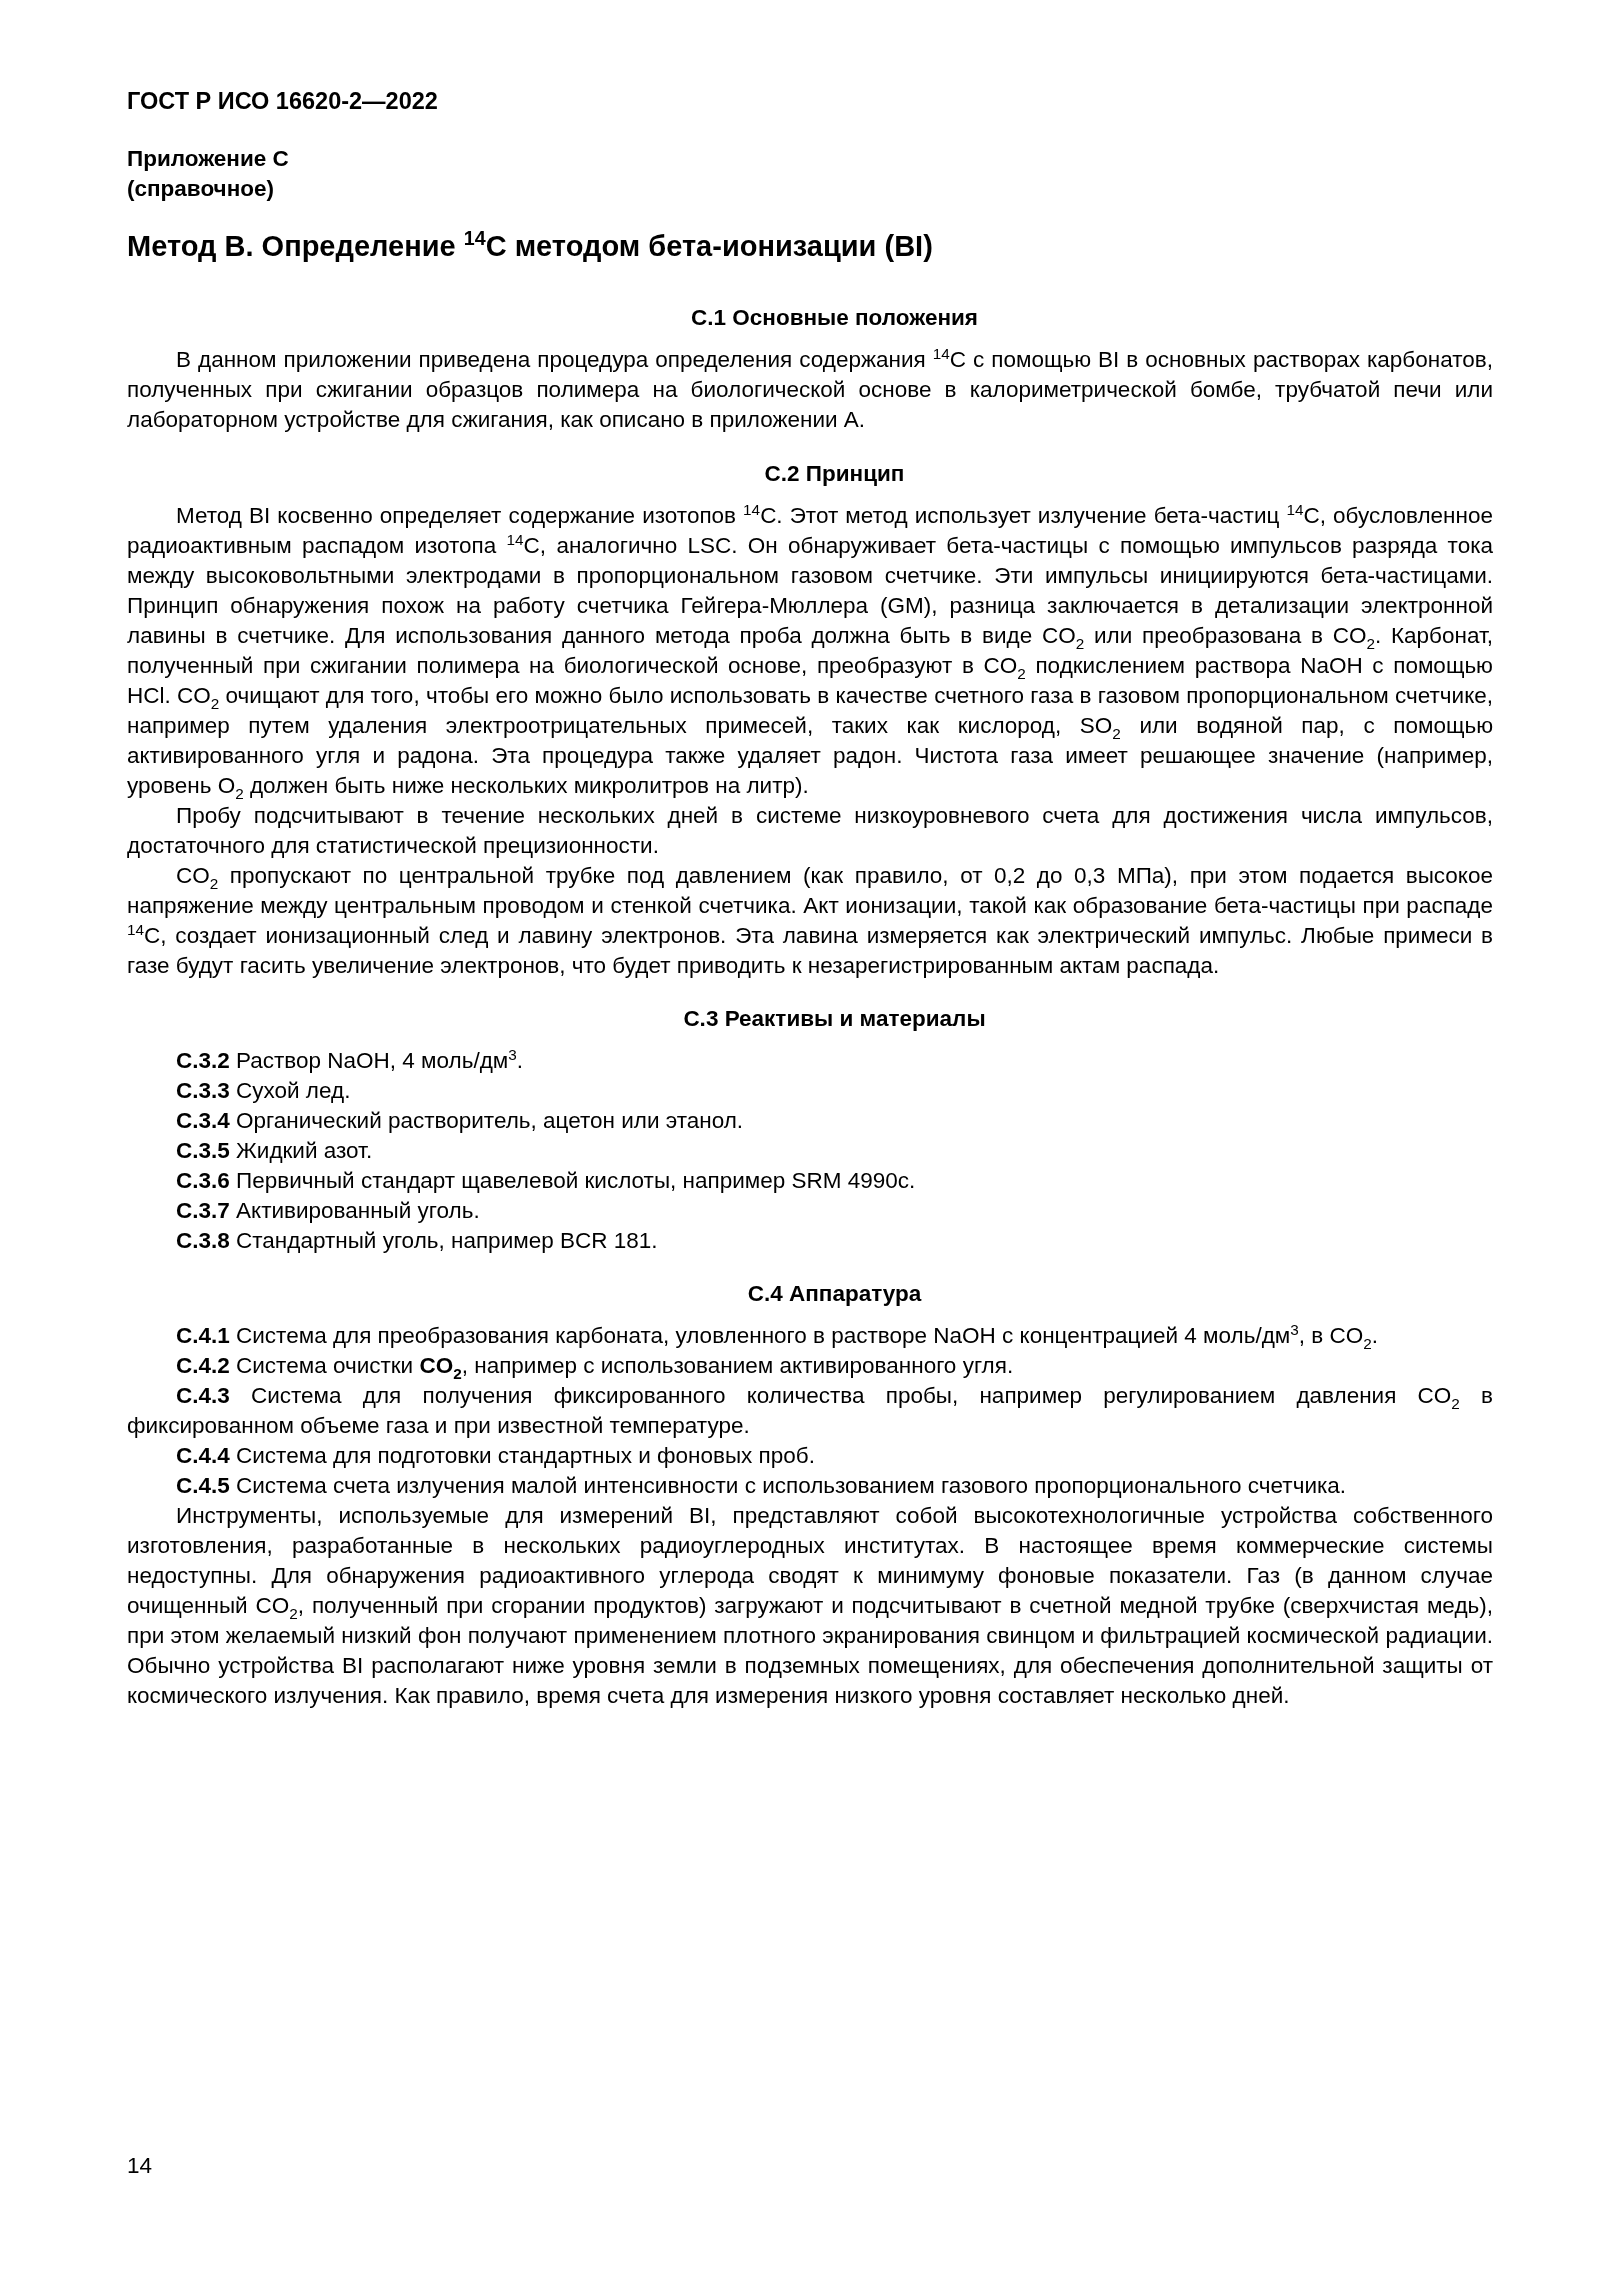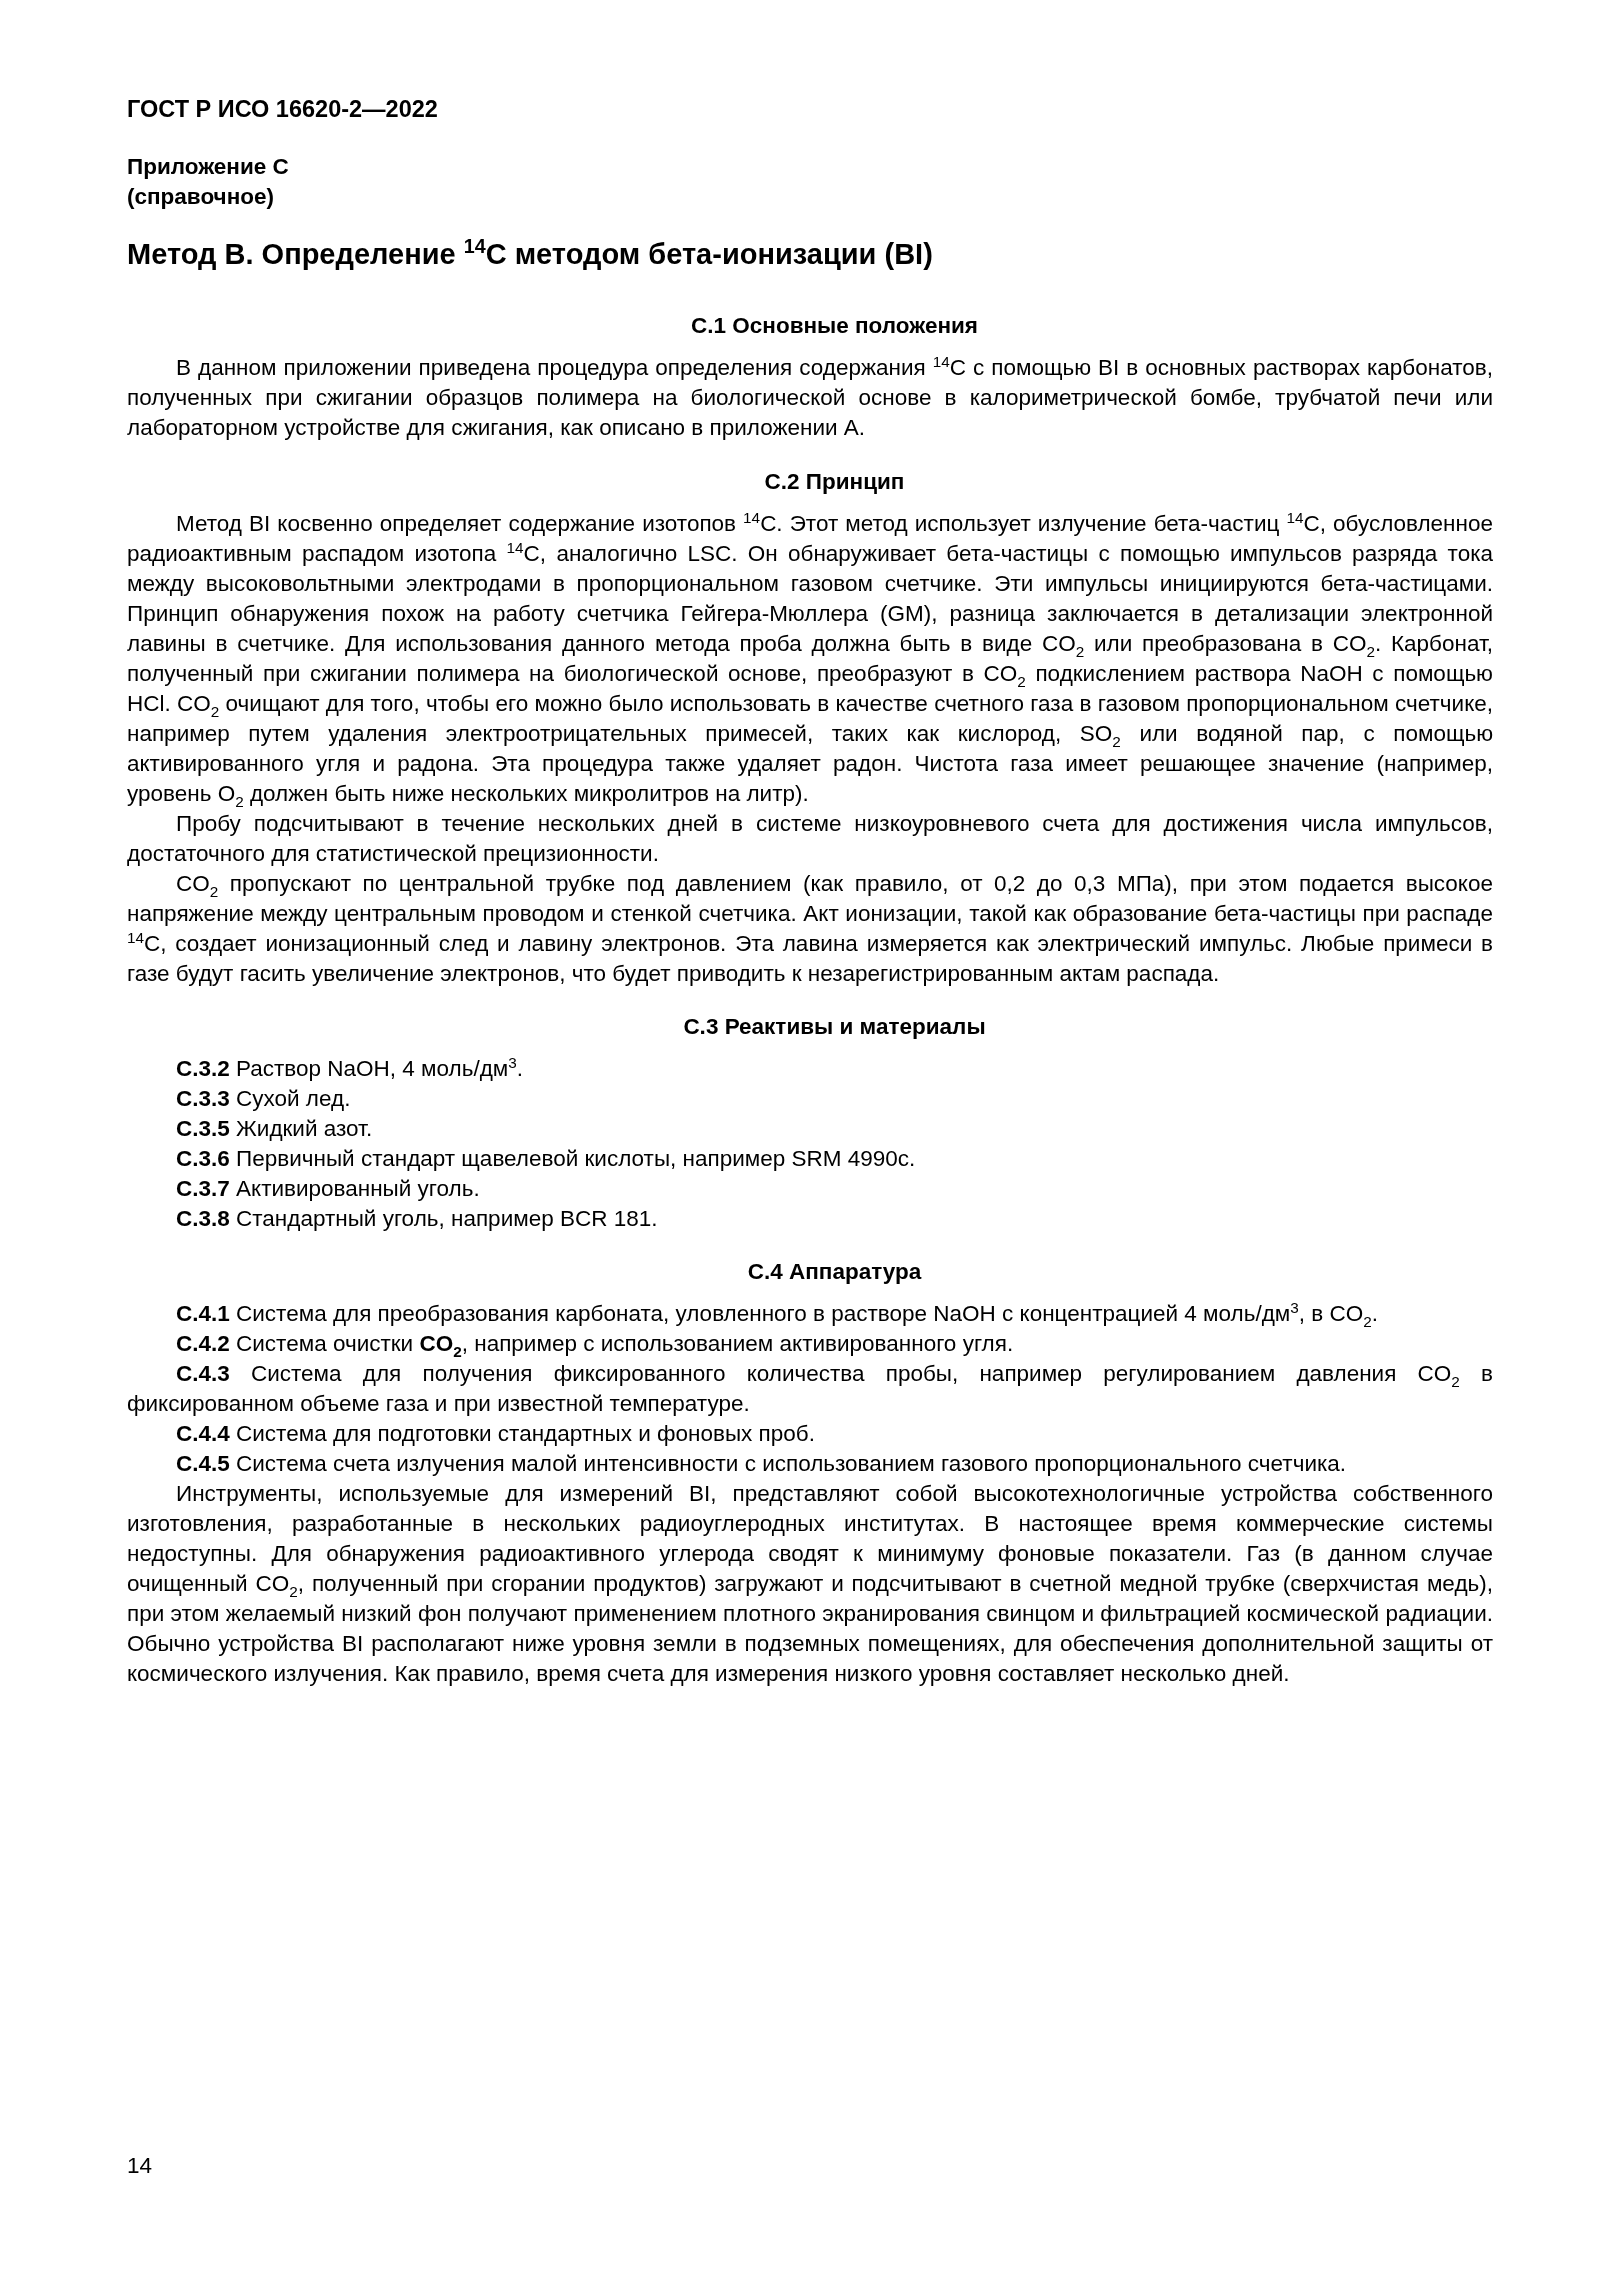--- a/index.html
+++ b/index.html
@@ -10,21 +10,21 @@
     color: #000;
   }
   .page {
     position: relative;
     width: 1621px; height: 2293px;
     background: #ffffff;
     overflow: hidden;
   }
   .content {
     position: absolute;
-    left: 127px; top: 96px;
+    left: 127px; top: 88px;
     width: 1366px;
   }
   .doc-header {
     font-weight: bold;
     font-size: 23.5px;
     line-height: 27.4px;
     margin-bottom: 29px;
     text-align: left;
   }
   .appendix-line {
@@ -81,20 +81,21 @@
     <div class="body-text">
         <p class="heading"><b>С.1 Основные положения</b></p>
         <p>В данном приложении приведена процедура определения содержания <sup>14</sup>C с помощью BI в основных растворах карбонатов, полученных при сжигании образцов полимера на биологической основе в калориметрической бомбе, трубчатой печи или лабораторном устройстве для сжигания, как описано в приложении А.</p>
         <p class="heading"><b>С.2 Принцип</b></p>
         <p>Метод BI косвенно определяет содержание изотопов <sup>14</sup>C. Этот метод использует излучение бета-частиц <sup>14</sup>C, обусловленное радиоактивным распадом изотопа <sup>14</sup>C, аналогично LSC. Он обнаруживает бета-частицы с помощью импульсов разряда тока между высоковольтными электродами в пропорциональном газовом счетчике. Эти импульсы инициируются бета-частицами. Принцип обнаружения похож на работу счетчика Гейгера-Мюллера (GM), разница заключается в детализации электронной лавины в счетчике. Для использования данного метода проба должна быть в виде CO<sub>2</sub> или преобразована в CO<sub>2</sub>. Карбонат, полученный при сжигании полимера на биологической основе, преобразуют в CO<sub>2</sub> подкислением раствора NaOH с помощью HCl. CO<sub>2</sub> очищают для того, чтобы его можно было использовать в качестве счетного газа в газовом пропорциональном счетчике, например путем удаления электроотрицательных примесей, таких как кислород, SO<sub>2</sub> или водяной пар, с помощью активированного угля и радона. Эта процедура также удаляет радон. Чистота газа имеет решающее значение (например, уровень O<sub>2</sub> должен быть ниже нескольких микролитров на литр).</p>
         <p>Пробу подсчитывают в течение нескольких дней в системе низкоуровневого счета для достижения числа импульсов, достаточного для статистической прецизионности.</p>
         <p>CO<sub>2</sub> пропускают по центральной трубке под давлением (как правило, от 0,2 до 0,3 МПа), при этом подается высокое напряжение между центральным проводом и стенкой счетчика. Акт ионизации, такой как образование бета-частицы при распаде <sup>14</sup>C, создает ионизационный след и лавину электронов. Эта лавина измеряется как электрический импульс. Любые примеси в газе будут гасить увеличение электронов, что будет приводить к незарегистрированным актам распада.</p>
         <p class="heading"><b>С.3 Реактивы и материалы</b></p>
         <p><b>С.3.2</b> Раствор NaOH, 4 моль/дм<sup>3</sup>.</p>
         <p><b>С.3.3</b> Сухой лед.</p>
+        <p><b>С.3.4</b> Органический растворитель, ацетон или этанол.</p>
         <p><b>С.3.5</b> Жидкий азот.</p>
         <p><b>С.3.6</b> Первичный стандарт щавелевой кислоты, например SRM 4990c.</p>
         <p><b>С.3.7</b> Активированный уголь.</p>
         <p><b>С.3.8</b> Стандартный уголь, например BCR 181.</p>
         <p class="heading"><b>С.4 Аппаратура</b></p>
         <p><b>С.4.1</b> Система для преобразования карбоната, уловленного в растворе NaOH с концентрацией 4 моль/дм<sup>3</sup>, в CO<sub>2</sub>.</p>
         <p><b>С.4.2</b> Система очистки <b>CO<sub>2</sub></b>, например с использованием активированного угля.</p>
         <p><b>С.4.3</b> Система для получения фиксированного количества пробы, например регулированием давления CO<sub>2</sub> в фиксированном объеме газа и при известной температуре.</p>
         <p><b>С.4.4</b> Система для подготовки стандартных и фоновых проб.</p>
         <p><b>С.4.5</b> Система счета излучения малой интенсивности с использованием газового пропорционального счетчика.</p>

